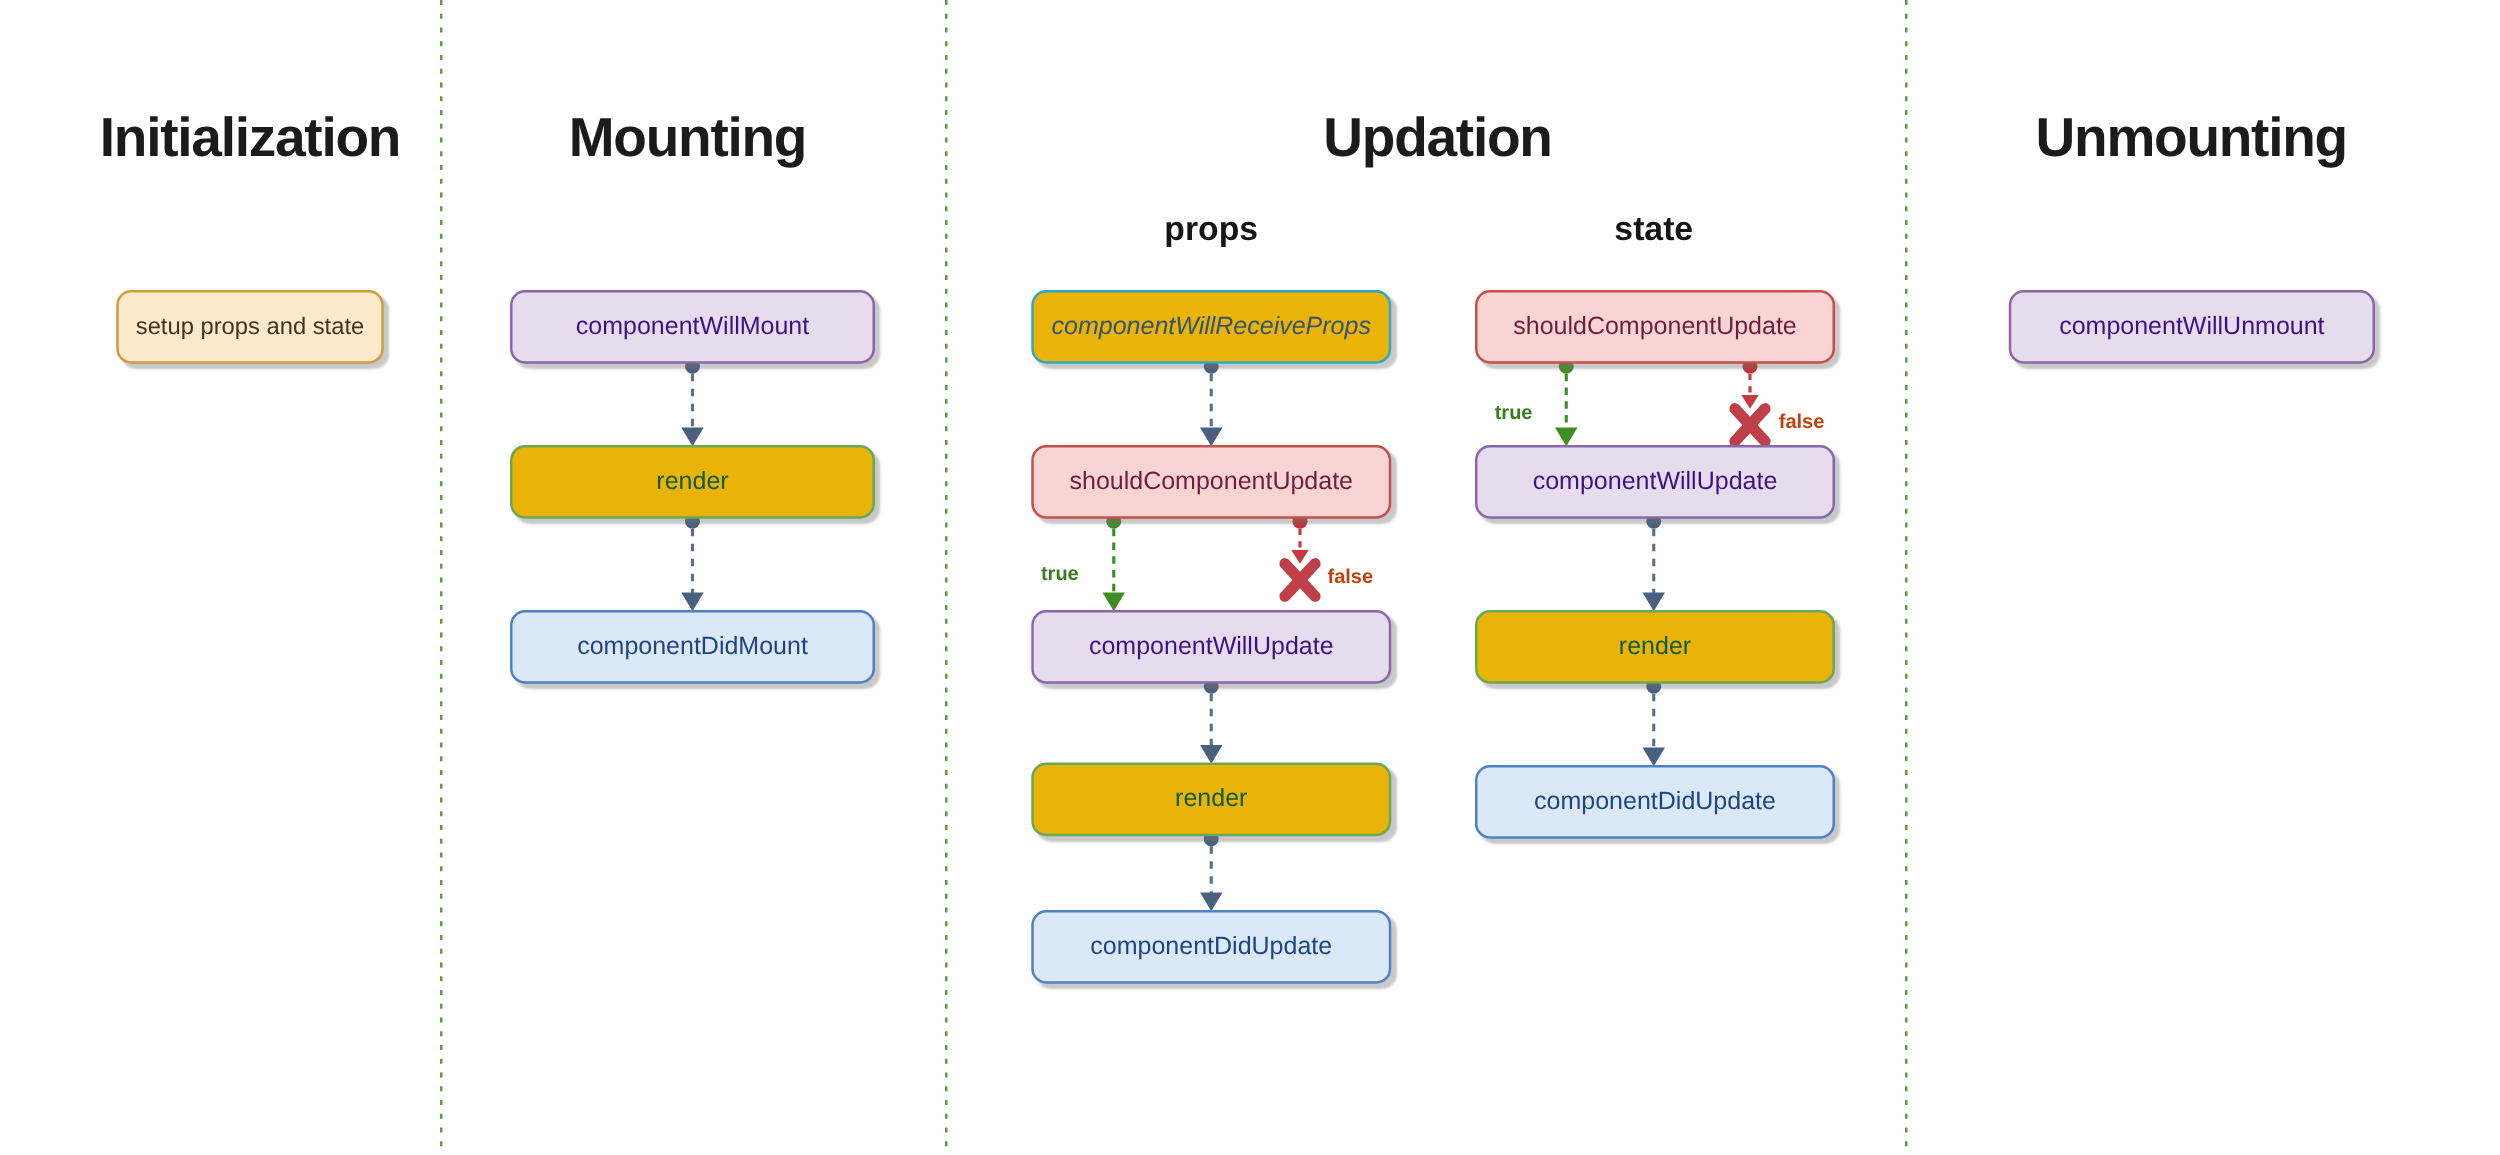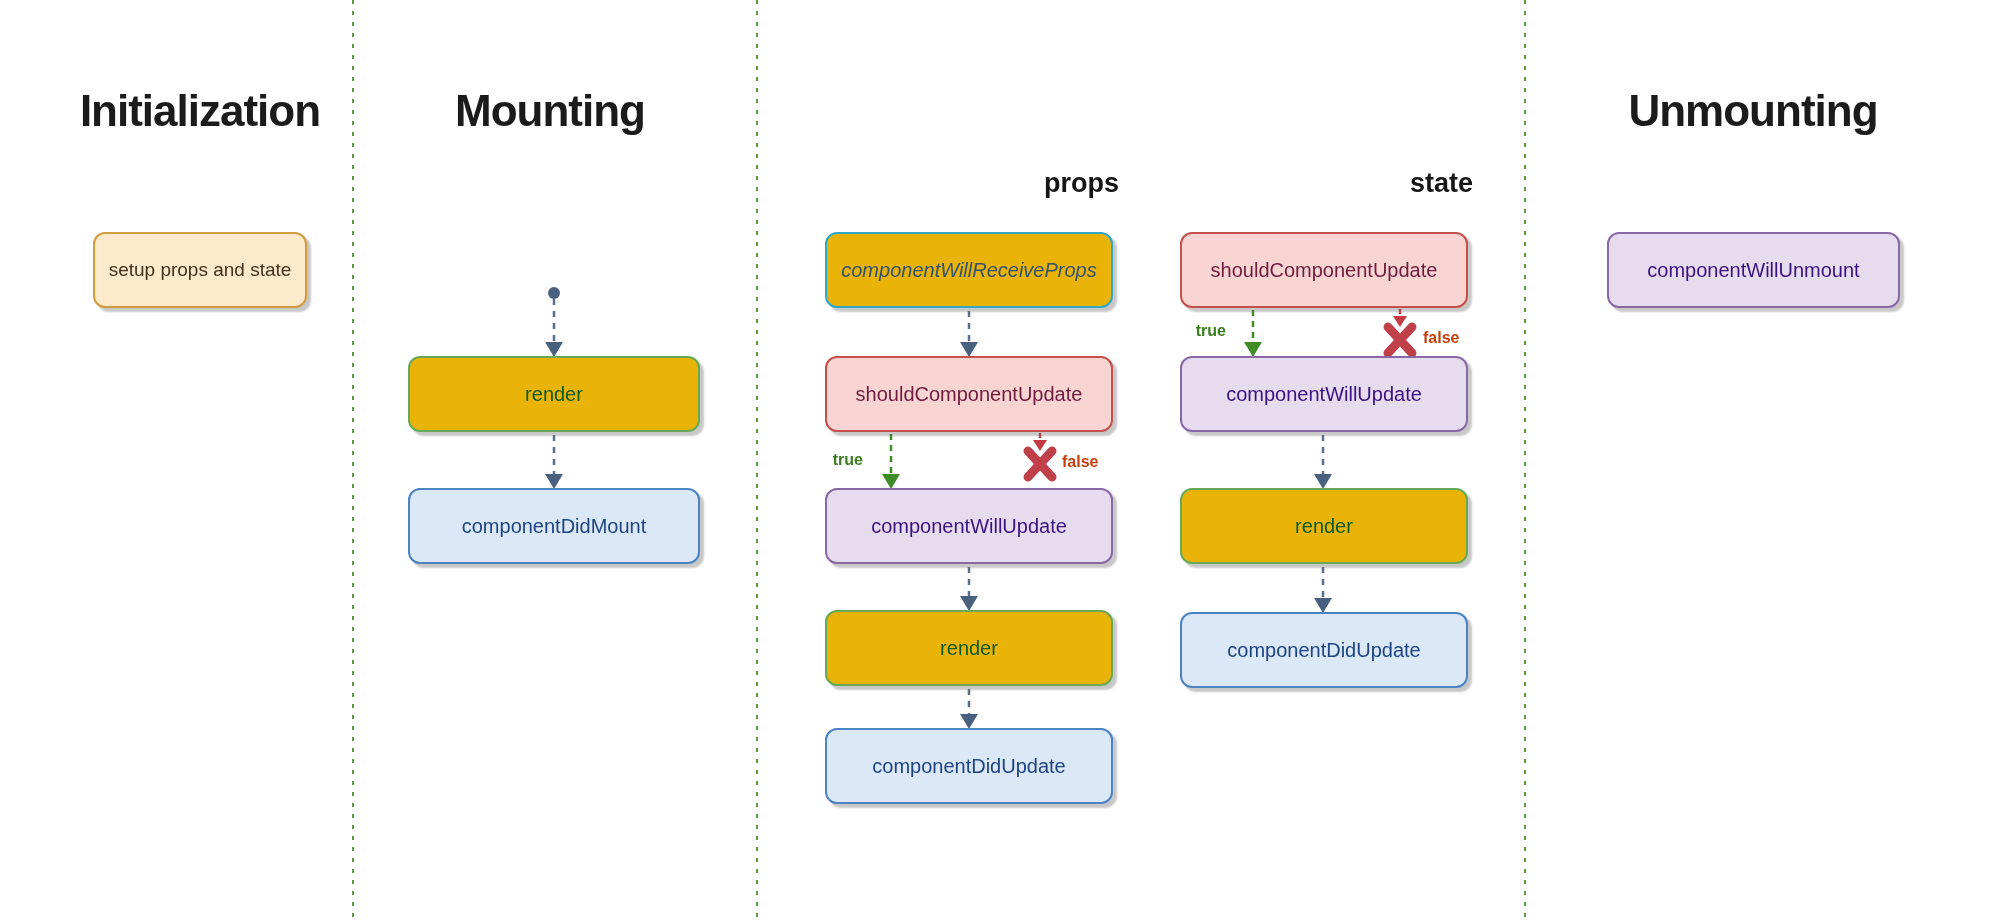--- a/index.html
+++ b/index.html
@@ -18,30 +18,30 @@
     font-size:44px;
     font-weight:700;
     letter-spacing:-1px;
     color:#1b1b1b;
     top:88px;
     line-height:46px;
   }
   .sub-label{
     position:absolute;
     width:300px;
-    text-align:right;
+    text-align:center;
     font-size:27px;
     font-weight:700;
     color:#151515;
     top:168px;
     line-height:30px;
   }
   .node{
     position:absolute;
-    height:76px;
+    height:59px;
     box-sizing:border-box;
     border:2px solid;
     border-radius:12px;
     display:flex;
     align-items:center;
     justify-content:center;
     font-size:20px;
     box-shadow:4px 4px 2px rgba(110,110,110,0.38);
     white-space:nowrap;
   }
@@ -140,27 +140,29 @@
       <path d="M1393 316 L1407 316 L1400 327 Z" fill="#c63a43"></path>
       <g stroke="#c0404a" stroke-width="9" stroke-linecap="round">
         <line x1="1388" y1="327" x2="1412" y2="353"></line>
         <line x1="1412" y1="327" x2="1388" y2="353"></line>
       </g>
     </g>
   </svg>
 
   <div class="section-title" style="left:0px;">Initialization</div>
   <div class="section-title" style="left:350px;">Mounting</div>
+  <div class="section-title" style="left:950px;">Updation</div>
   <div class="section-title" style="left:1553px;">Unmounting</div>
 
   <div class="sub-label" style="left:819px;">props</div>
   <div class="sub-label" style="left:1173px;">state</div>
 
   <div class="node orange" style="left:93px;top:232px;width:214px;">setup props and state</div>
 
+  <div class="node purple" style="left:408px;top:232px;width:292px;">componentWillMount</div>
   <div class="node green" style="left:408px;top:356px;width:292px;">render</div>
   <div class="node blue" style="left:408px;top:488px;width:292px;">componentDidMount</div>
 
   <div class="node cyan" style="left:825px;top:232px;width:288px;">componentWillReceiveProps</div>
   <div class="node red" style="left:825px;top:356px;width:288px;">shouldComponentUpdate</div>
   <div class="node purple" style="left:825px;top:488px;width:288px;">componentWillUpdate</div>
   <div class="node green" style="left:825px;top:610px;width:288px;">render</div>
   <div class="node blue" style="left:825px;top:728px;width:288px;">componentDidUpdate</div>
 
   <div class="node red" style="left:1180px;top:232px;width:288px;">shouldComponentUpdate</div>

